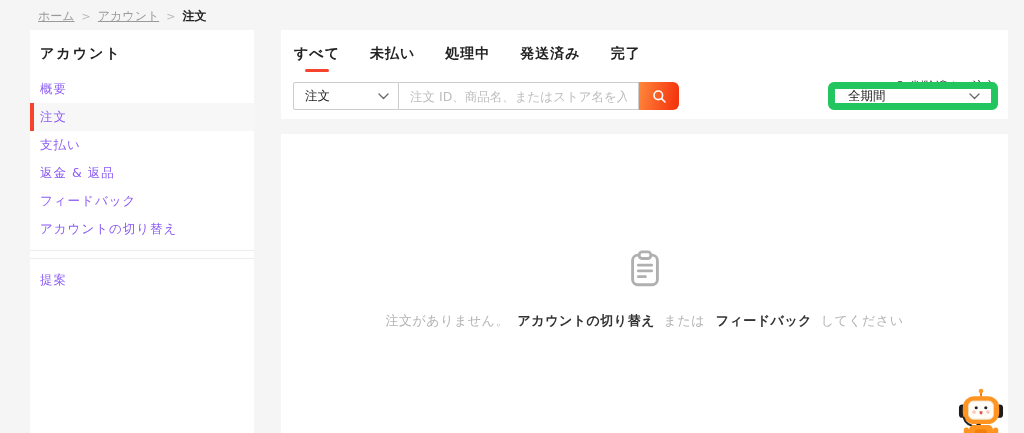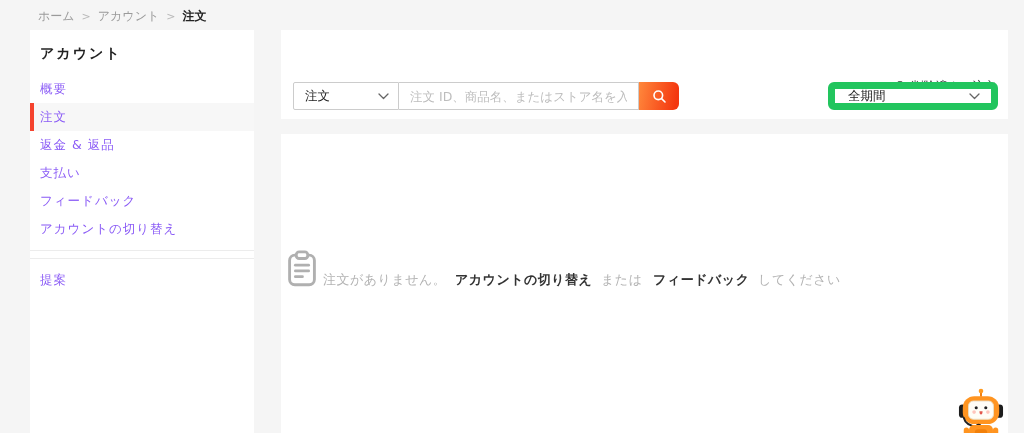--- a/index.html
+++ b/index.html
@@ -10,21 +10,21 @@
     font-family:"DejaVu Sans","Liberation Sans",sans-serif;
     overflow:hidden;
     color:#333;
   }
   
   .breadcrumb {
     position:absolute; top:8px; left:38px;
     font-size:12px; color:#9a9a9a;
     display:flex; align-items:center; gap:7px;
   }
-  .crumb { cursor:pointer; }
+  .crumb { cursor:pointer;text-decoration:underline; }
   .crumb-sep { color:#b9b9b9; font-size:11px; }
   .crumb-current { color:#222; font-weight:bold; }
 
   
   .sidebar {
     position:absolute; left:30px; top:30px; width:224px; bottom:0;
     background:#fff;
   }
   .side-title {
     margin:15px 0 12px 10px;
@@ -107,21 +107,21 @@
     font-size:12.5px; color:#222; cursor:pointer;
   }
 
   
   .content-panel {
     position:absolute; left:281px; top:134px; width:727px; bottom:0;
     background:#fff;
   }
   .empty-state {
     position:absolute; top:114px; left:0; right:0;
-    display:flex; flex-direction:row; align-items:center;
+    display:flex; flex-direction:column; align-items:center;
   }
   .empty-text {
     margin-top:22px;
     font-size:13px; color:#b3b3b3; letter-spacing:0.5px;
   }
   .empty-link {
     color:#333; font-weight:bold; cursor:pointer; margin:0 4px;
   }
   .mid-text { margin-right:2px; }
 
@@ -148,28 +148,28 @@
   <div class="side-item">
     <span>概要</span>
   </div>
 
   <div class="side-item selected">
     <div class="accent-bar"></div>
     <span>注文</span>
   </div>
 
   <div class="side-item">
+    <span>支払い</span>
+  </div>
+
+  <div class="side-item">
     <span>返金 &amp; 返品</span>
   </div>
 
   <div class="side-item">
-    <span>支払い</span>
-  </div>
-
-  <div class="side-item">
     <span>フィードバック</span>
   </div>
 
 
 
   <div class="side-item">
     <span>アカウントの切り替え</span>
   </div>
 
   <div class="side-divider"></div>
@@ -178,20 +178,38 @@
   <div class="side-divider"></div>
 
 
 
   <div class="side-item">
     <span>提案</span>
   </div>
 </div>
 
 <div class="top-panel">
+  <div class="tabs">
+    <div class="tab">
+      <span>すべて</span>
+      <div class="tab-underline"></div>
+    </div>
+    <div class="tab">
+      <span>未払い</span>
+    </div>
+    <div class="tab">
+      <span>処理中</span>
+    </div>
+    <div class="tab">
+      <span>発送済み</span>
+    </div>
+    <div class="tab">
+      <span>完了</span>
+    </div>
+  </div>
 
   <div class="deleted-orders">
     <svg width="12" height="13" viewBox="0 0 12 13">
       <path d="M1.5 3h9 M4.2 3V1.6h3.6V3 M2.5 3l.5 8.2h6L9.5 3 M4.8 5.2v4 M7.2 5.2v4" stroke="#555" stroke-width="1" fill="none" stroke-linecap="round" stroke-linejoin="round"></path>
     </svg>
     <span>削除済みの注文</span>
   </div>
 
   <div class="search-row">
     <div class="search-select">

